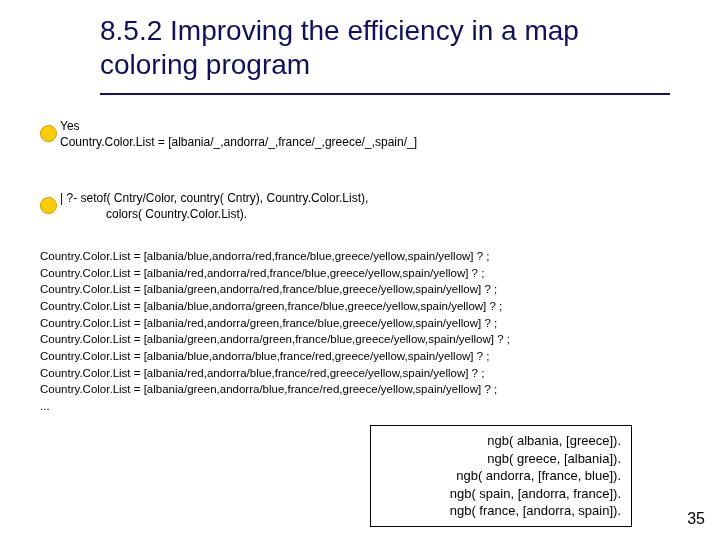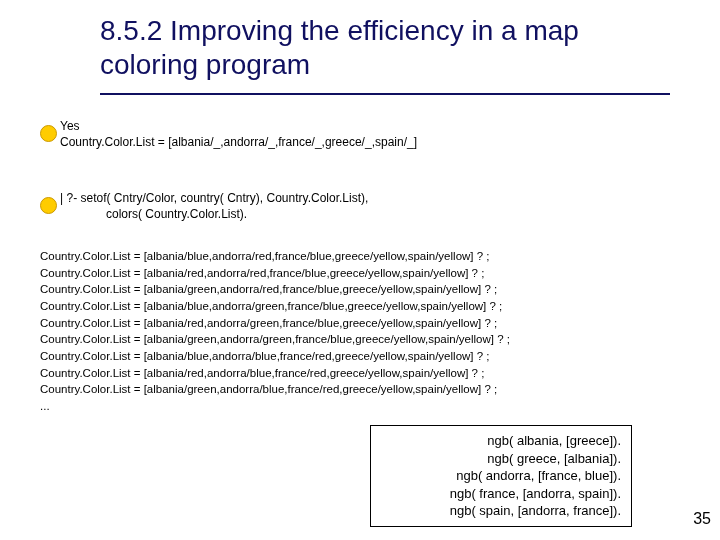--- a/index.html
+++ b/index.html
@@ -82,21 +82,21 @@
     border: 1px solid #000;
     padding: 6px 10px;
     font-family: Verdana, Geneva, sans-serif;
     font-size: 13px;
     line-height: 1.35;
     box-sizing: border-box;
     text-align: right;
   }
   .pagenum {
     position: absolute;
-    right: 9px;
+    right: 15px;
     bottom: 12px;
     font-family: Arial, sans-serif;
     font-size: 16px;
     color: #000;
   }
 </style>
 </head>
 <body>
 
 <div class="slide">
@@ -131,19 +131,19 @@
     <div>Country.Color.List = [albania/blue,andorra/blue,france/red,greece/yellow,spain/yellow] ? ;</div>
     <div>Country.Color.List = [albania/red,andorra/blue,france/red,greece/yellow,spain/yellow] ? ;</div>
     <div>Country.Color.List = [albania/green,andorra/blue,france/red,greece/yellow,spain/yellow] ? ;</div>
     <div>...</div>
   </div>
 
   <div class="ngb-box">
     <div>ngb( albania, [greece]).</div>
     <div>ngb( greece, [albania]).</div>
     <div>ngb( andorra, [france, blue]).</div>
+    <div>ngb( spain,  [andorra, france]).</div>
     <div>ngb( france, [andorra, spain]).</div>
-    <div>ngb( spain,  [andorra, france]).</div>
   </div>
 
   <div class="pagenum">35</div>
 
 </div>
 
 </body></html>

